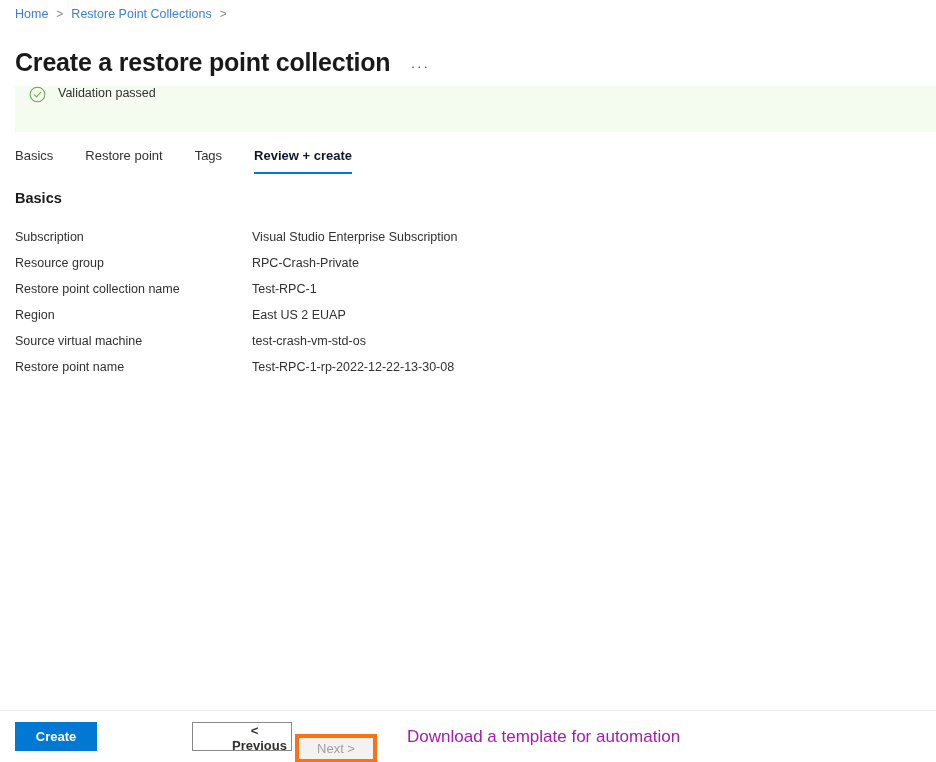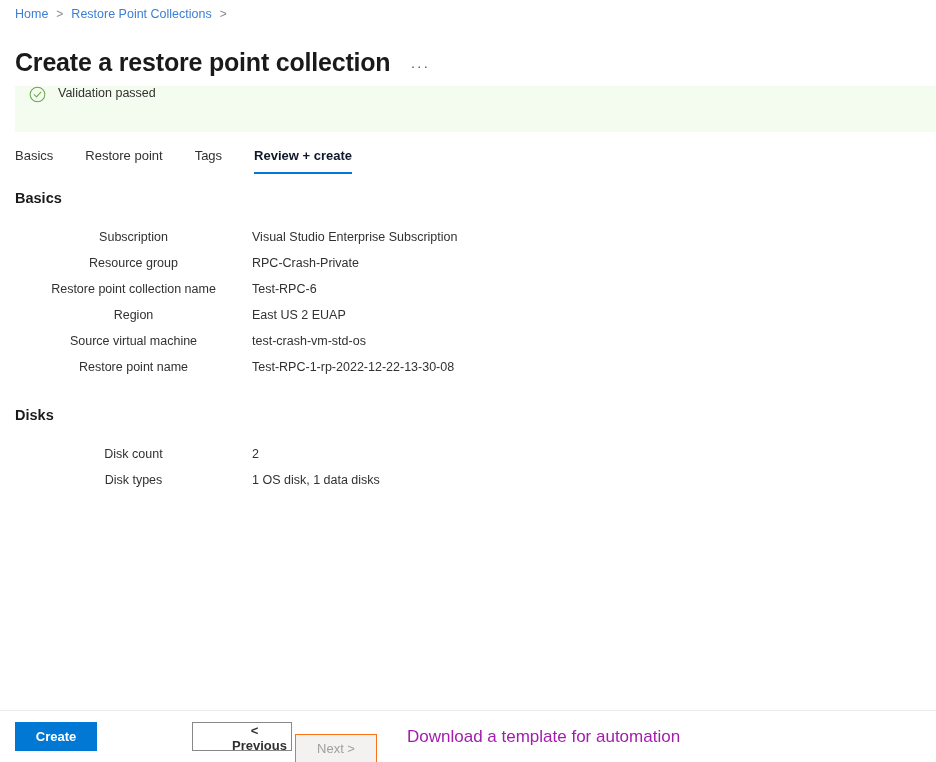--- a/index.html
+++ b/index.html
@@ -124,21 +124,20 @@
     font-weight: 700;
     color: #1b1a19;
     margin: 0 0 18px 0;
   }
   .section + .section { margin-top: 27px; }
   .kv-row {
     display: flex;
     font-size: 12.5px;
     line-height: 26px;
     color: #323130;
-    text-align: center;
   }
   .kv-label {
     width: 237px;
     flex: 0 0 237px;
     color: #323130;
   }
   .kv-value { color: #323130; }
 
   
   .footer-divider {
@@ -183,21 +182,21 @@
     font-weight: 600;
     border: 1px solid #8a8886;
     margin-left: 95px;
     width: 100px;
     min-width: 100px;
     padding-left: 39px;
   }
   .btn-disabled {
     background: #f3f2f1;
     color: #a19f9d;
-    border: 1px solid #f97316;
+    border: 4px solid #f97316;
     font-weight: 400;
     margin-left: 3px;
     width: 82px;
     min-width: 82px;
     cursor: default;
     margin-top: 24px;
   }
   .footer-link {
     color: #a21caf;
     font-size: 17px;
@@ -244,48 +243,36 @@
     <div class="kv-row">
       <div class="kv-label">Subscription</div>
       <div class="kv-value">Visual Studio Enterprise Subscription</div>
     </div>
     <div class="kv-row">
       <div class="kv-label">Resource group</div>
       <div class="kv-value">RPC-Crash-Private</div>
     </div>
     <div class="kv-row">
       <div class="kv-label">Restore point collection name</div>
-      <div class="kv-value">Test-RPC-6</div>
+      <div class="kv-value">Test-RPC-1</div>
     </div>
     <div class="kv-row">
       <div class="kv-label">Region</div>
       <div class="kv-value">East US 2 EUAP</div>
     </div>
     <div class="kv-row">
       <div class="kv-label">Source virtual machine</div>
       <div class="kv-value">test-crash-vm-std-os</div>
     </div>
     <div class="kv-row">
       <div class="kv-label">Restore point name</div>
       <div class="kv-value">Test-RPC-1-rp-2022-12-22-13-30-08</div>
     </div>
   </div>
 
-  <div class="section">
-    <div class="section-head">Disks</div>
-
-    <div class="kv-row">
-      <div class="kv-label">Disk count</div>
-      <div class="kv-value">2</div>
-    </div>
-    <div class="kv-row">
-      <div class="kv-label">Disk types</div>
-      <div class="kv-value">1 OS disk, 1 data disks</div>
-    </div>
-  </div>
 
 </div>
 
 <div class="footer-divider"></div>
 <div class="footer">
   <button class="btn btn-primary">Create</button>
   <button class="btn btn-secondary">&lt; Previous</button>
   <button class="btn btn-disabled" disabled="">Next &gt;</button>
   <span class="footer-link">Download a template for automation</span>
 </div>

